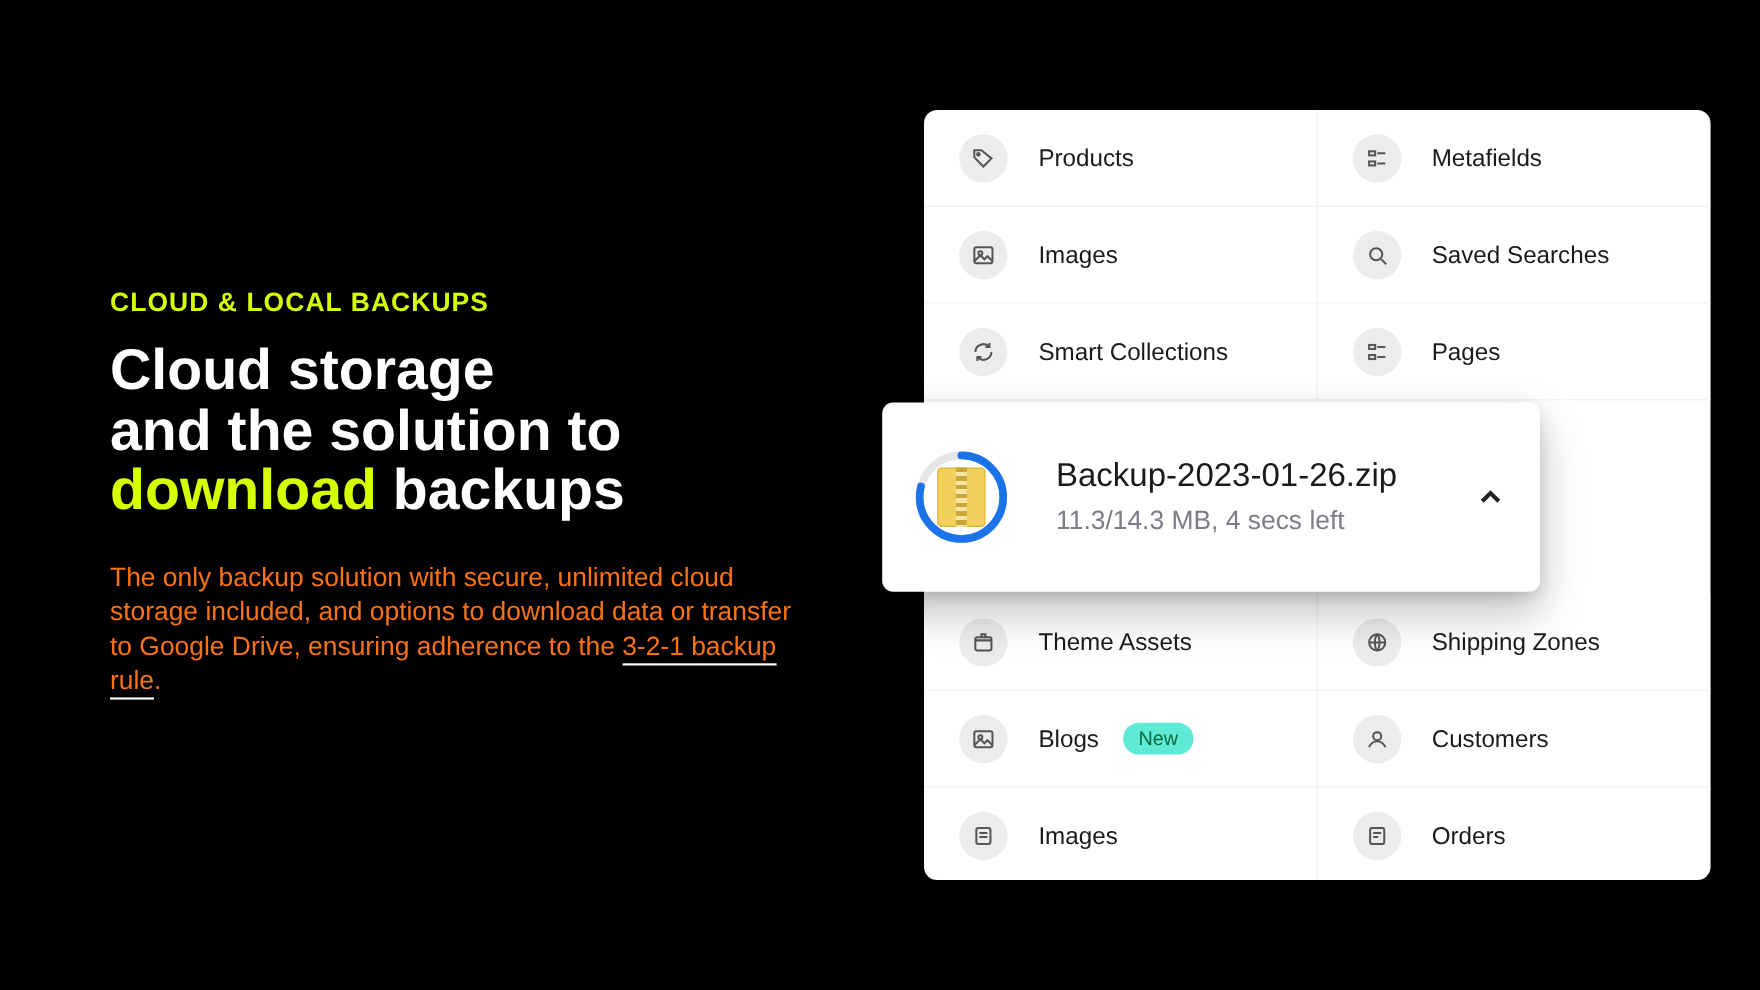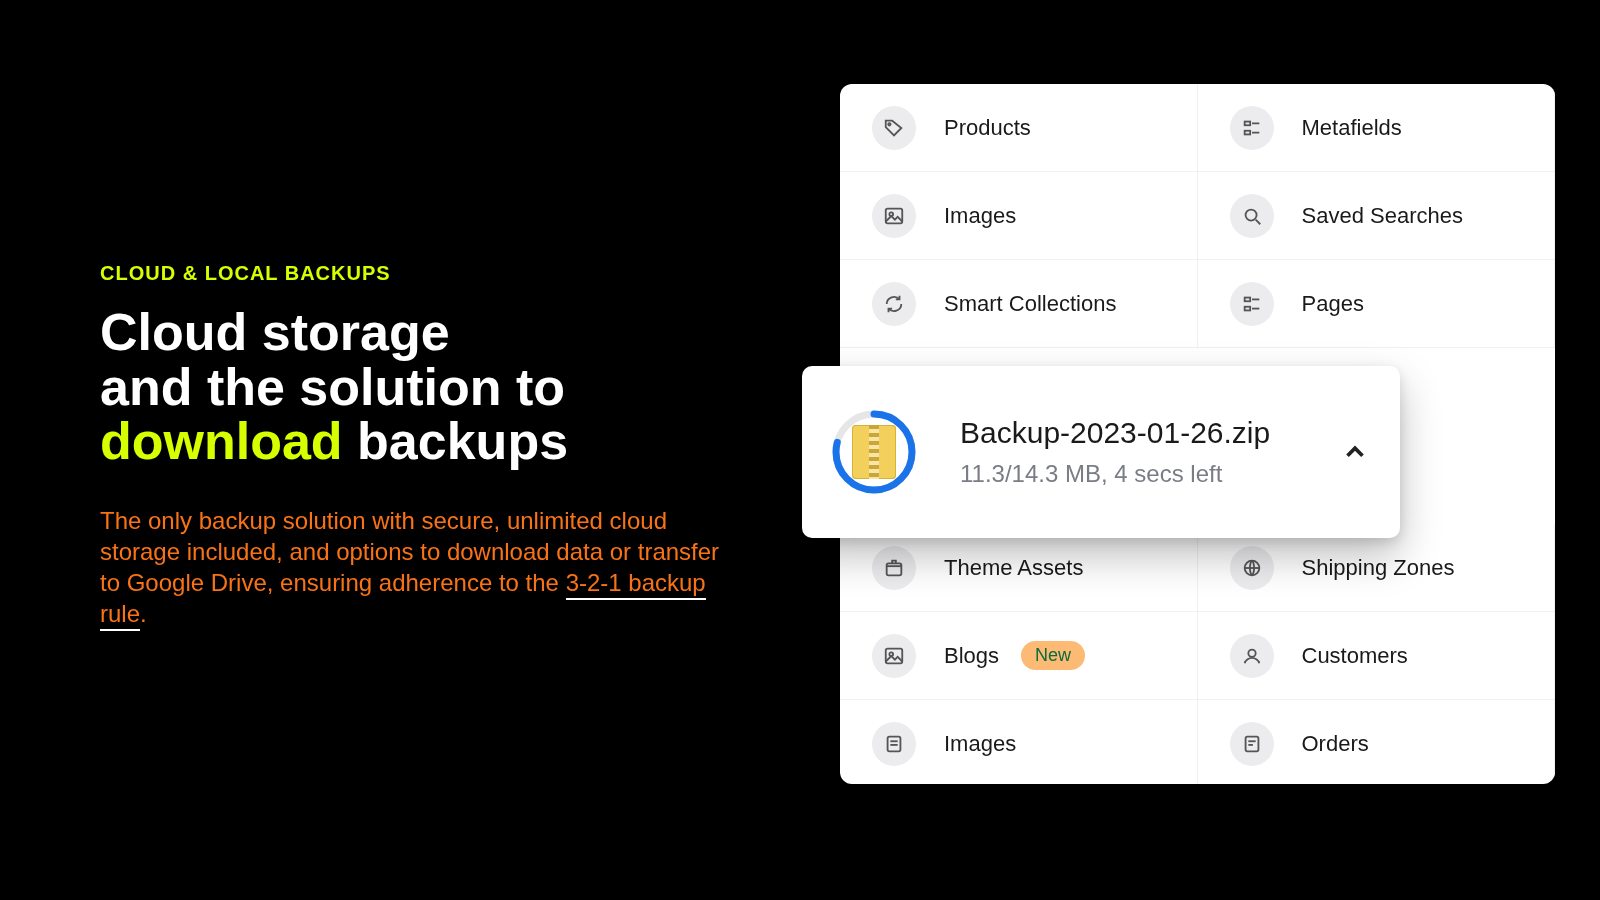--- a/index.html
+++ b/index.html
@@ -15,21 +15,21 @@
     position: absolute;
     left: 100px;
     top: 262px;
     width: 620px;
     color: #fff;
   }
   .eyebrow {
     color: #d6ff00;
     font-weight: 800;
     letter-spacing: 1px;
-    font-size: 20px;
+    font-size: 24px;
     margin-bottom: 20px;
   }
   .headline {
     font-size: 52px;
     font-weight: 800;
     line-height: 1.05;
     color: #fff;
     margin-bottom: 36px;
   }
   .headline .hl-accent { color: #d6ff00; }
@@ -37,21 +37,21 @@
     font-size: 24px;
     line-height: 1.3;
     color: #f97316;
     font-weight: 400;
   }
   .body .link { border-bottom: 2px solid #fff; padding-bottom: 2px; }
 
   .panel {
     position: absolute;
     left: 840px;
-    top: 84px;
+    top: 100px;
     width: 715px;
     height: 700px;
     background: #fff;
     border-radius: 12px;
     overflow: hidden;
     display: grid;
     grid-template-columns: 1fr 1fr;
     grid-auto-rows: 88px;
   }
   .cell {
@@ -71,21 +71,21 @@
     border-radius: 50%;
     background: #ececef;
     display: flex;
     align-items: center;
     justify-content: center;
     flex: 0 0 44px;
   }
   .icon-circle svg { width: 22px; height: 22px; stroke: #555; fill: none; stroke-width: 2; }
 
   .badge-new {
-    background: #fdba74;
+    background: #5eead4;
     color: #0a6b3d;
     font-size: 18px;
     padding: 4px 14px;
     border-radius: 18px;
     font-weight: 500;
     margin-left: -6px;
   }
 
   .download-card {
     position: absolute;

